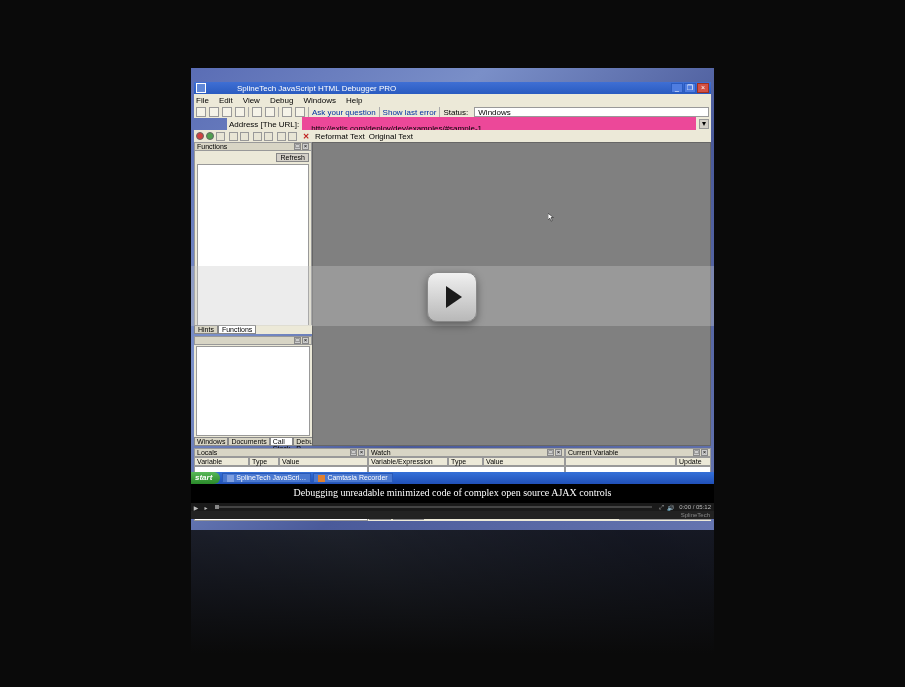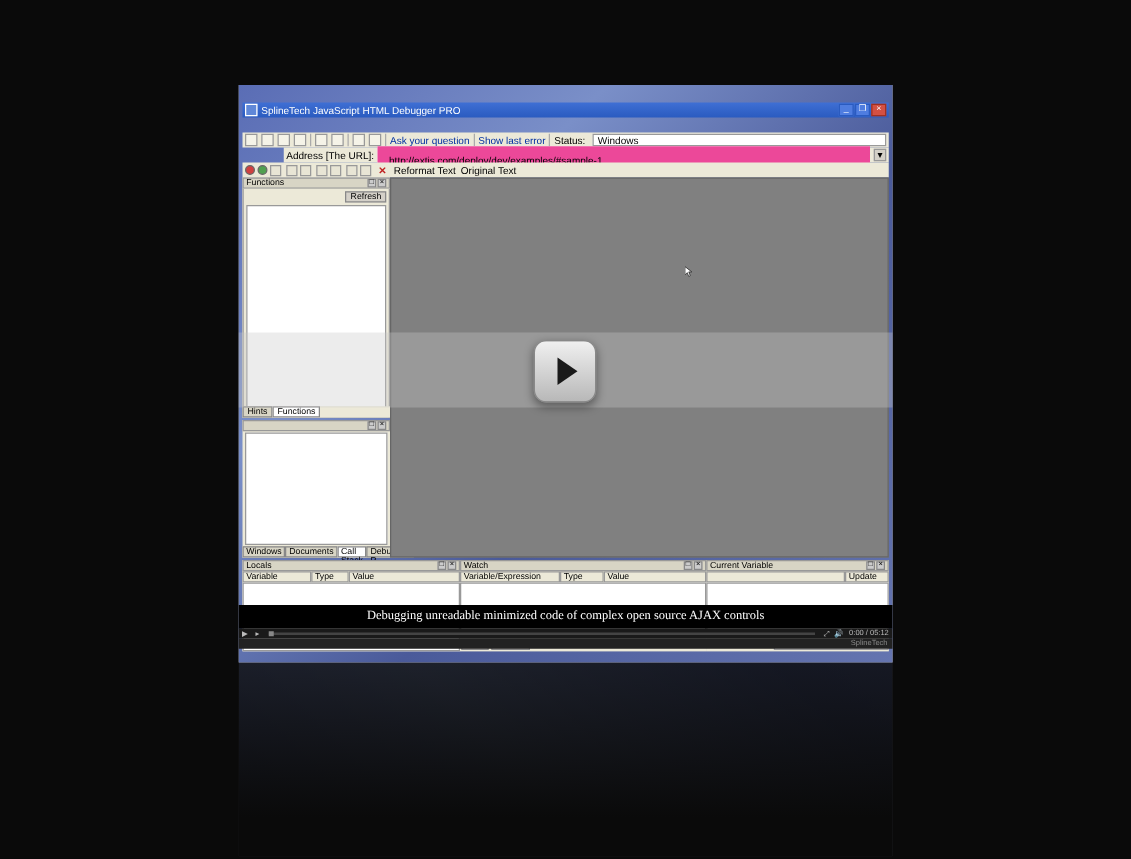--- a/index.html
+++ b/index.html
@@ -30,21 +30,21 @@
     left: 3px; top: 14px; right: 3px;
     height: 12px;
     background: linear-gradient(to bottom, #3f6fd4, #2a5bc0);
     color: #fff;
     display: flex;
     align-items: center;
     padding: 0 2px;
     font-size: 8px;
   }
   .titlebar .icon { width: 10px; height: 10px; background: #6088d8; border: 1px solid #fff; margin-right: 3px; }
-  .titlebar .title { flex: 1; }
+  .titlebar .title { flex: 1; margin-left: 28px; }
   .titlebar .winbtn { width: 12px; height: 10px; background: #4f7de0; border: 1px solid #2a5bc0; margin-left: 1px; color: #fff; text-align: center; line-height: 8px; font-size: 7px; }
   .titlebar .close { background: #d35043; border-color: #a03020; }
   .menubar {
     position: absolute;
     left: 3px; top: 26px; right: 3px;
     height: 12px;
     background: #ece9d8;
     display: flex;
     align-items: center;
     font-size: 8px;
@@ -310,20 +310,28 @@
   <div class="desktop-bg"></div>
 
   <div class="titlebar">
     <div class="icon"></div>
     <div class="title">SplineTech JavaScript HTML Debugger PRO</div>
     <div class="winbtn">_</div>
     <div class="winbtn">❐</div>
     <div class="winbtn close">×</div>
   </div>
 
+  <div class="menubar">
+    <span>File</span>
+    <span>Edit</span>
+    <span>View</span>
+    <span>Debug</span>
+    <span>Windows</span>
+    <span>Help</span>
+  </div>
 
   <div class="toolbar1">
     <div class="tbtn"></div>
     <div class="tbtn"></div>
     <div class="tbtn"></div>
     <div class="tbtn"></div>
     <div class="sep"></div>
     <div class="tbtn"></div>
     <div class="tbtn"></div>
     <div class="sep"></div>
@@ -463,20 +471,31 @@
       </div>
     </div>
   </div>
 
   <div class="overlay-band"></div>
 
   <div class="play-button">
     <div class="tri"></div>
   </div>
 
+  <div class="taskbar">
+    <div class="start-btn">start</div>
+    <div class="task-item">
+      <div class="ic"></div>
+      <span>SplineTech JavaScri…</span>
+    </div>
+    <div class="task-item">
+      <div class="ic orange"></div>
+      <span>Camtasia Recorder</span>
+    </div>
+  </div>
 
   <div class="caption-bar">Debugging unreadable minimized code of complex open source AJAX controls</div>
 
   <div class="player-controls">
     <div class="pc-btn">▶</div>
     <div class="pc-btn">▸</div>
     <div class="timeline">
       <div class="handle"></div>
     </div>
     <div class="pc-btn">⤢</div>

